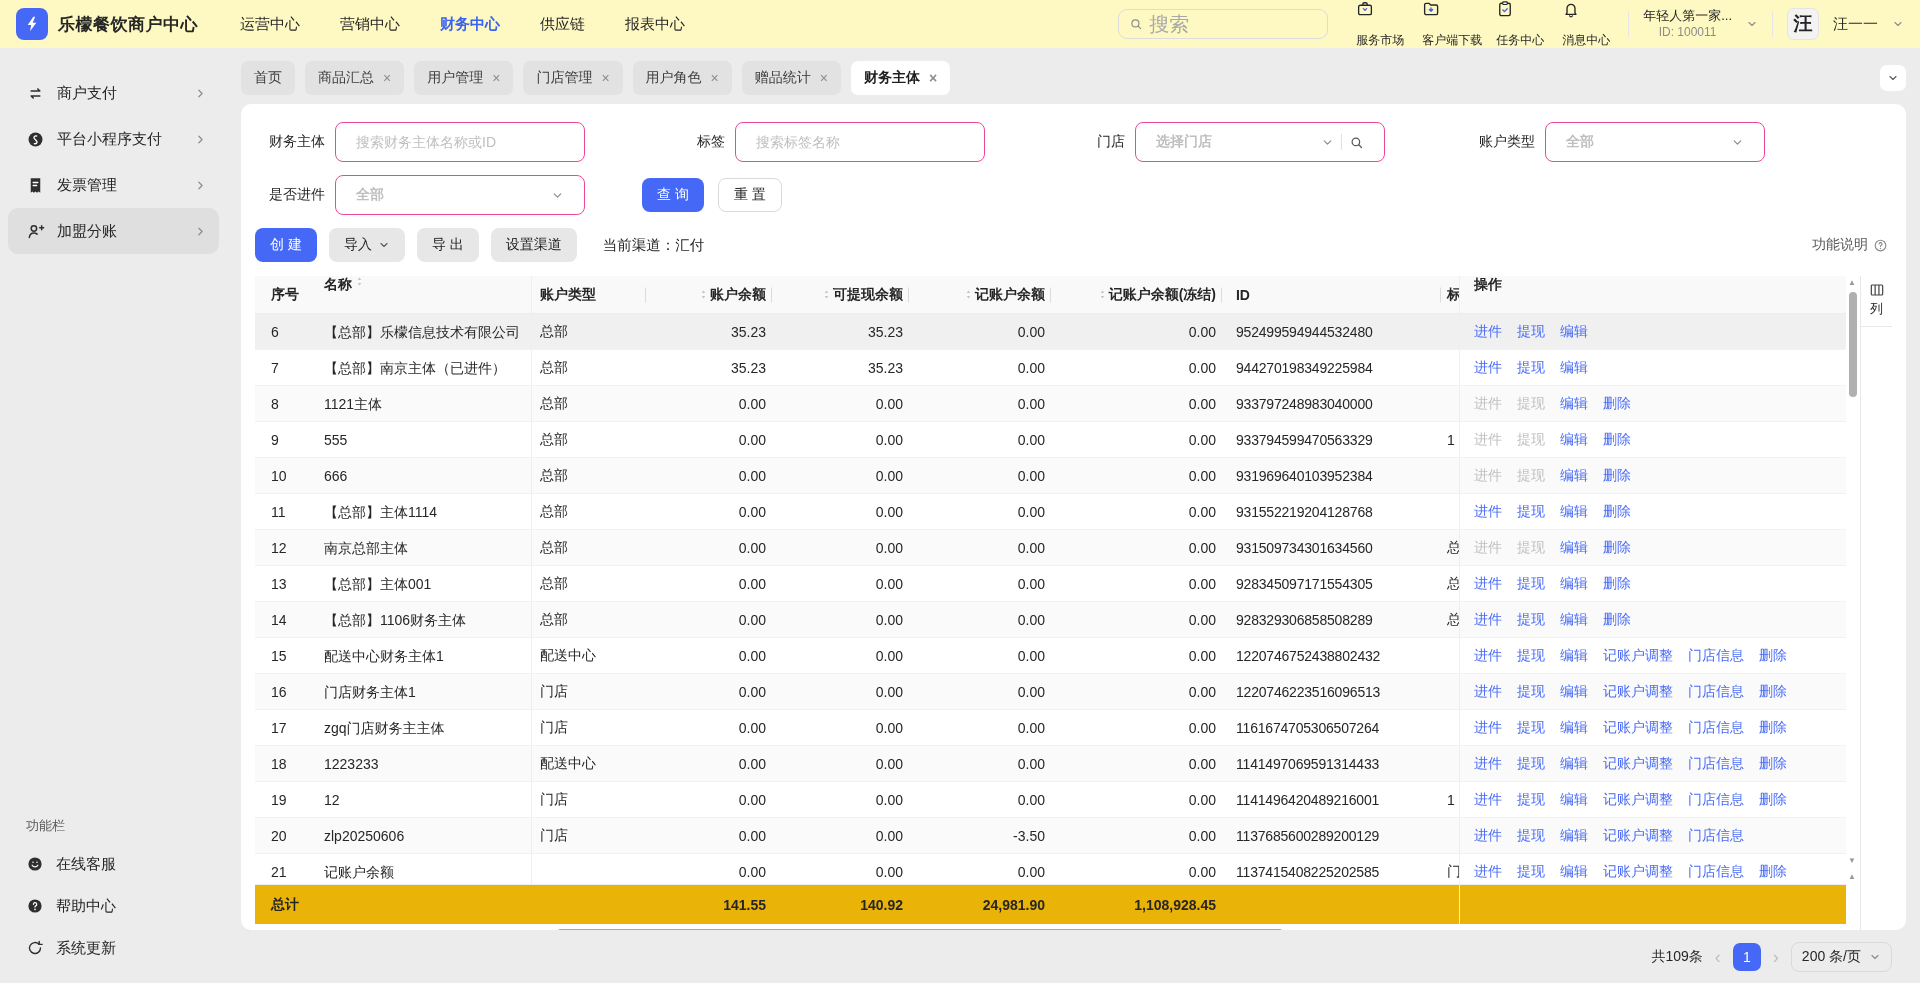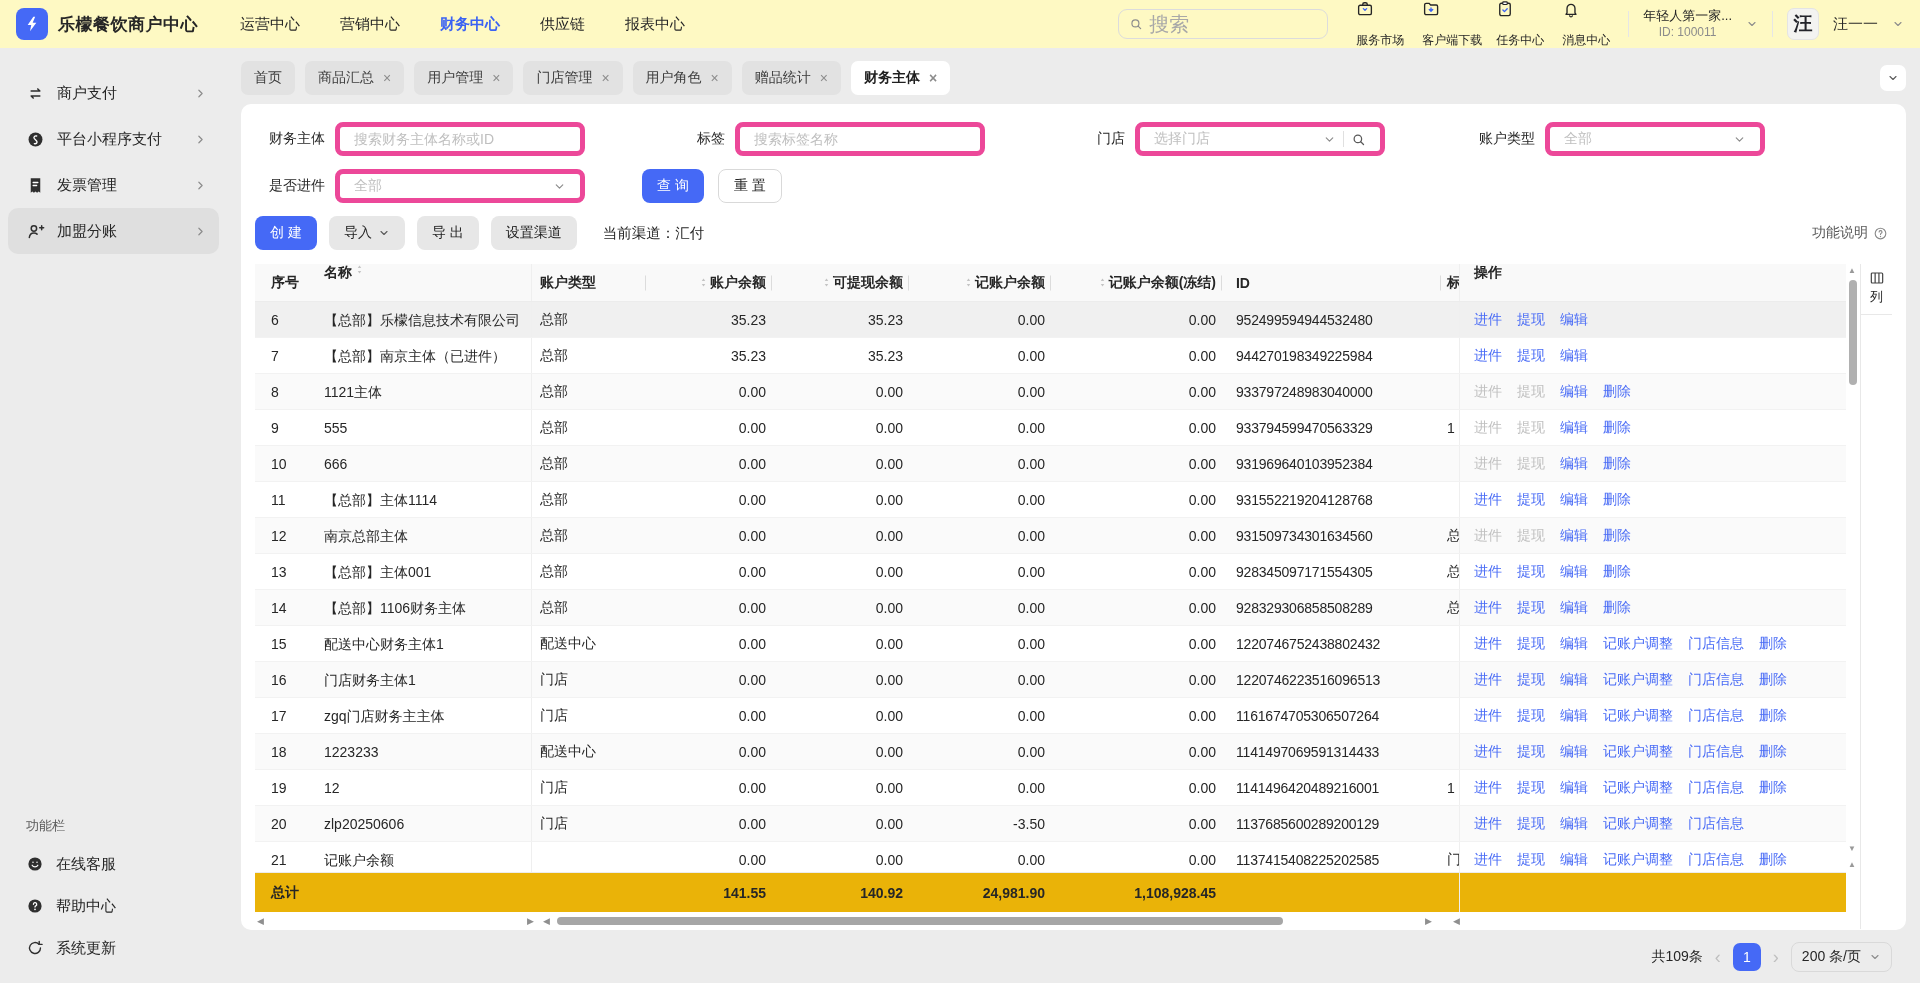--- a/index.html
+++ b/index.html
@@ -54,25 +54,25 @@
   .tclose { color:#8c8c8c; font-size:14px; line-height:1; cursor:pointer; }
   .tab-more { position:absolute; right:14px; top:17px; width:26px; height:26px; background:#fff; border-radius:7px; display:flex; align-items:center; justify-content:center; cursor:pointer; }
   .tab-more svg { width:12px; height:12px; color:#595959; }
 
   .card { margin:0 14px; background:#fff; border-radius:10px; height:826px; padding:18px 14px 0; position:relative; overflow:hidden; }
 
   
   .frow { display:flex; align-items:center; margin-bottom:13px; }
   .flabel { width:70px; text-align:right; margin-right:10px; font-size:14px; color:#262626; white-space:nowrap; }
   .flabel.w40 { width:40px; }
-  .finput, .fselect { height:34px; border:5px solid #ec4899; border-radius:8px; display:flex; align-items:center; padding:0 14px; background:#fff; }
+  .finput, .fselect { height:40px; border:1px solid #ec4899; border-radius:8px; display:flex; align-items:center; padding:0 20px; background:#fff; }
   .finput { width:250px; }
   .finput input { border:none; outline:none; width:100%; font-size:14px; background:transparent; }
   .finput input::placeholder { color:#bfbfbf; }
-  .fselect { width:250px; cursor:pointer; justify-content:space-between; }
+  .fselect { width:250px; cursor:pointer; justify-content:space-between;font-weight:bold; }
   .fselect .ph { color:#bfbfbf; font-size:14px; }
   .fselect .chevd { width:13px; height:13px; color:#8c8c8c; }
   .fsel-icons { display:flex; align-items:center; gap:7px; }
   .fsel-icons .bar { width:1px; height:16px; background:#e0e0e0; }
   .fsel-icons .mag { width:15px; height:15px; color:#595959; }
   .ml100 { margin-left:100px; } .ml80 { margin-left:80px; }
   .w220 { width:220px; }
   .btn { height:34px; border-radius:8px; border:none; font-size:14px; cursor:pointer; padding:0 15px; font-family:inherit; }
   .btn-primary { background:#4569f6; color:#fff; }
   .btn-plain { background:#fff; border:1px solid #d9d9d9; color:#262626; }

